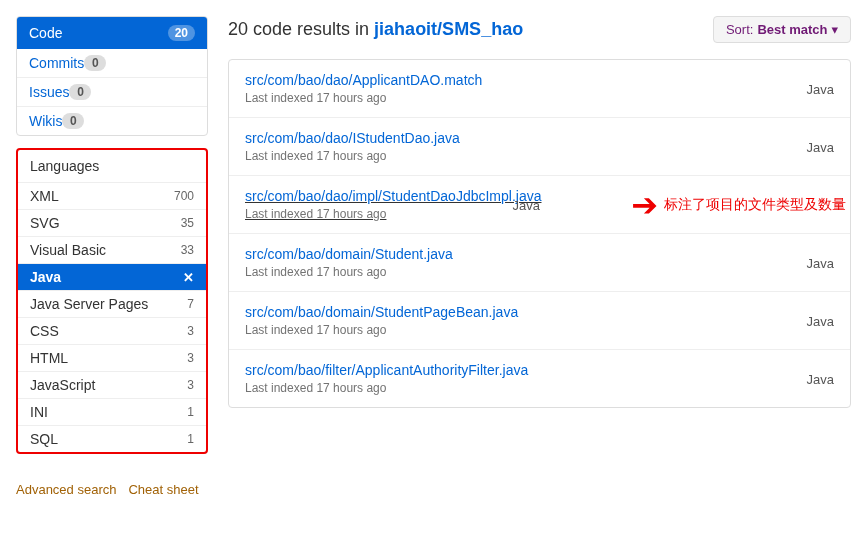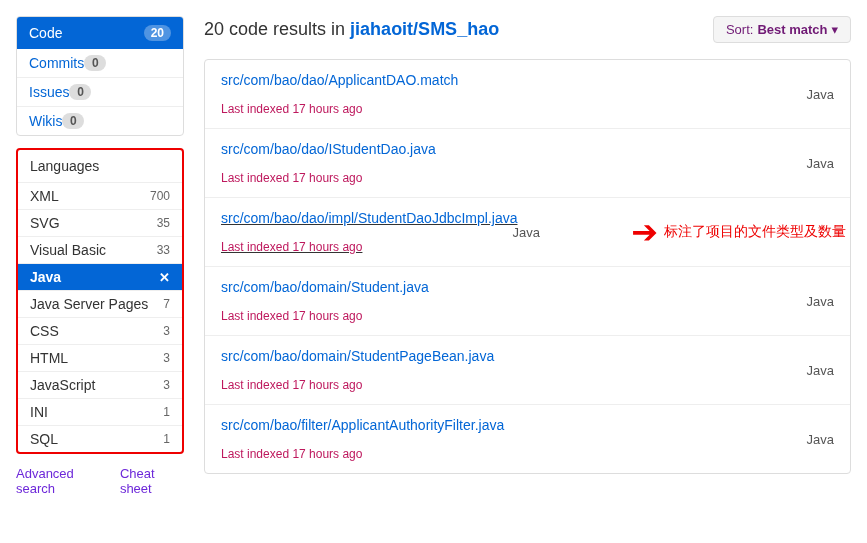--- a/index.html
+++ b/index.html
@@ -13,21 +13,21 @@
     }
 
     .layout {
       display: flex;
       padding: 16px;
       gap: 20px;
     }
 
     
     .sidebar {
-      width: 168px;
+      width: 192px;
       flex-shrink: 0;
     }
 
     .sidebar-section {
       border: 1px solid #ddd;
       border-radius: 4px;
       margin-bottom: 12px;
       overflow: hidden;
     }
 
@@ -126,24 +126,25 @@
     }
 
     .sidebar-links {
       display: flex;
       gap: 12px;
       margin-top: 8px;
       padding: 4px 0;
     }
 
     .sidebar-link {
-      color: #6d28d9;
+      color: #a16207;
       text-decoration: none;
       font-size: 13px;
       cursor: pointer;
+      margin-top: 16px;
     }
 
     
     .main {
       flex: 1;
     }
 
     .main-header {
       display: flex;
       justify-content: space-between;
@@ -193,23 +194,23 @@
     }
 
     .result-file-link {
       color: #0366d6;
       text-decoration: none;
       font-size: 14px;
       font-weight: 500;
     }
 
     .result-meta {
-      color: #be185d;
+      color: #737373;
       font-size: 12px;
-      margin-top: 14px;
+      margin-top: 3px;
     }
 
     .result-lang {
       position: absolute;
       right: 16px;
       top: 50%;
       transform: translateY(-50%);
       color: #555;
       font-size: 13px;
     }

